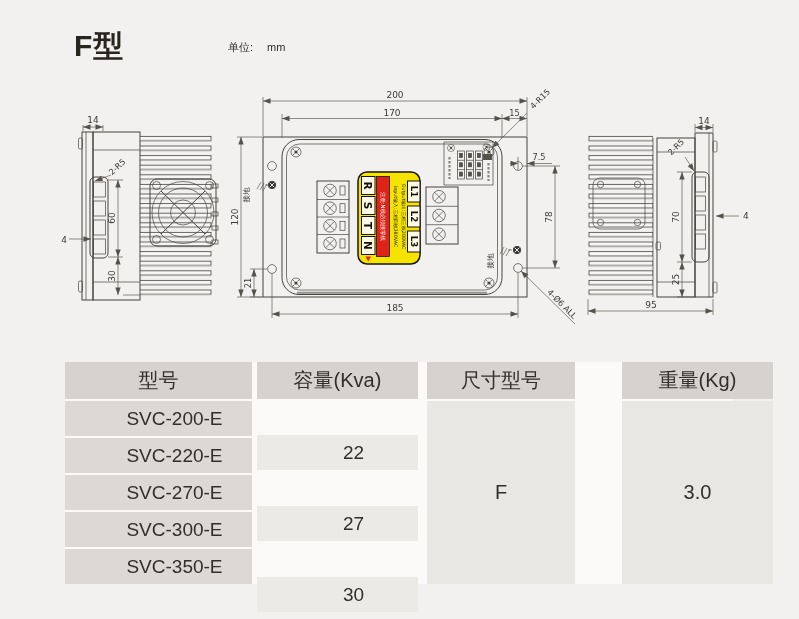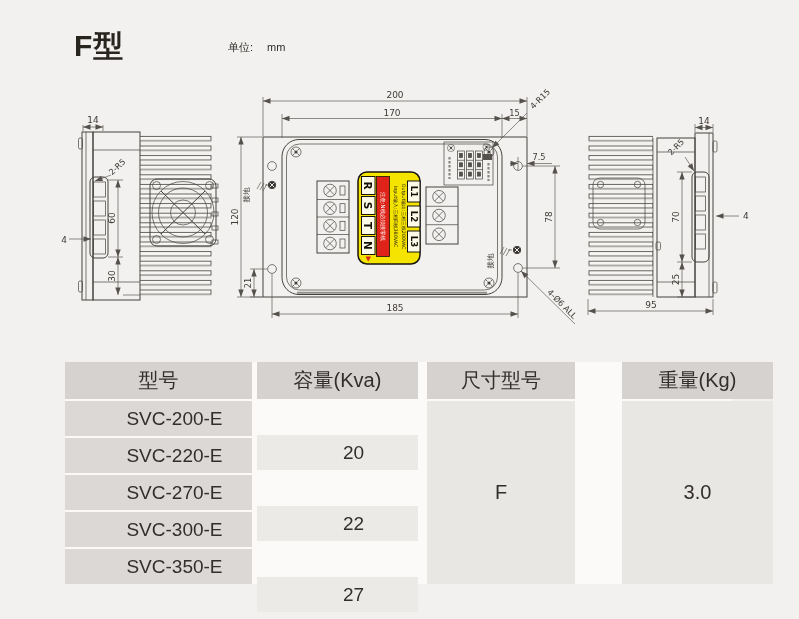--- a/index.html
+++ b/index.html
@@ -299,21 +299,20 @@
     <div class="tcol c1" style="left:0;width:187px;">
       <div class="cell th">型号</div>
       <div class="cell td">SVC-200-E</div>
       <div class="cell td">SVC-220-E</div>
       <div class="cell td">SVC-270-E</div>
       <div class="cell td">SVC-300-E</div>
       <div class="cell td">SVC-350-E</div>
     </div>
     <div class="tcol c2" style="left:192px;width:161px;gap:36px;">
       <div class="cell th">容量(Kva)</div>
-      <div class="cell td">20</div>
       <div class="cell td">22</div>
       <div class="cell td">27</div>
       <div class="cell td">30</div>
       <div class="cell td">35</div>
     </div>
     <div class="tcol c3" style="left:362px;width:148px;">
       <div class="cell th">尺寸型号</div>
       <div class="cell tall">F</div>
     </div>
     <div class="tcol c4" style="left:517px;width:151px;padding-left:40px;">

